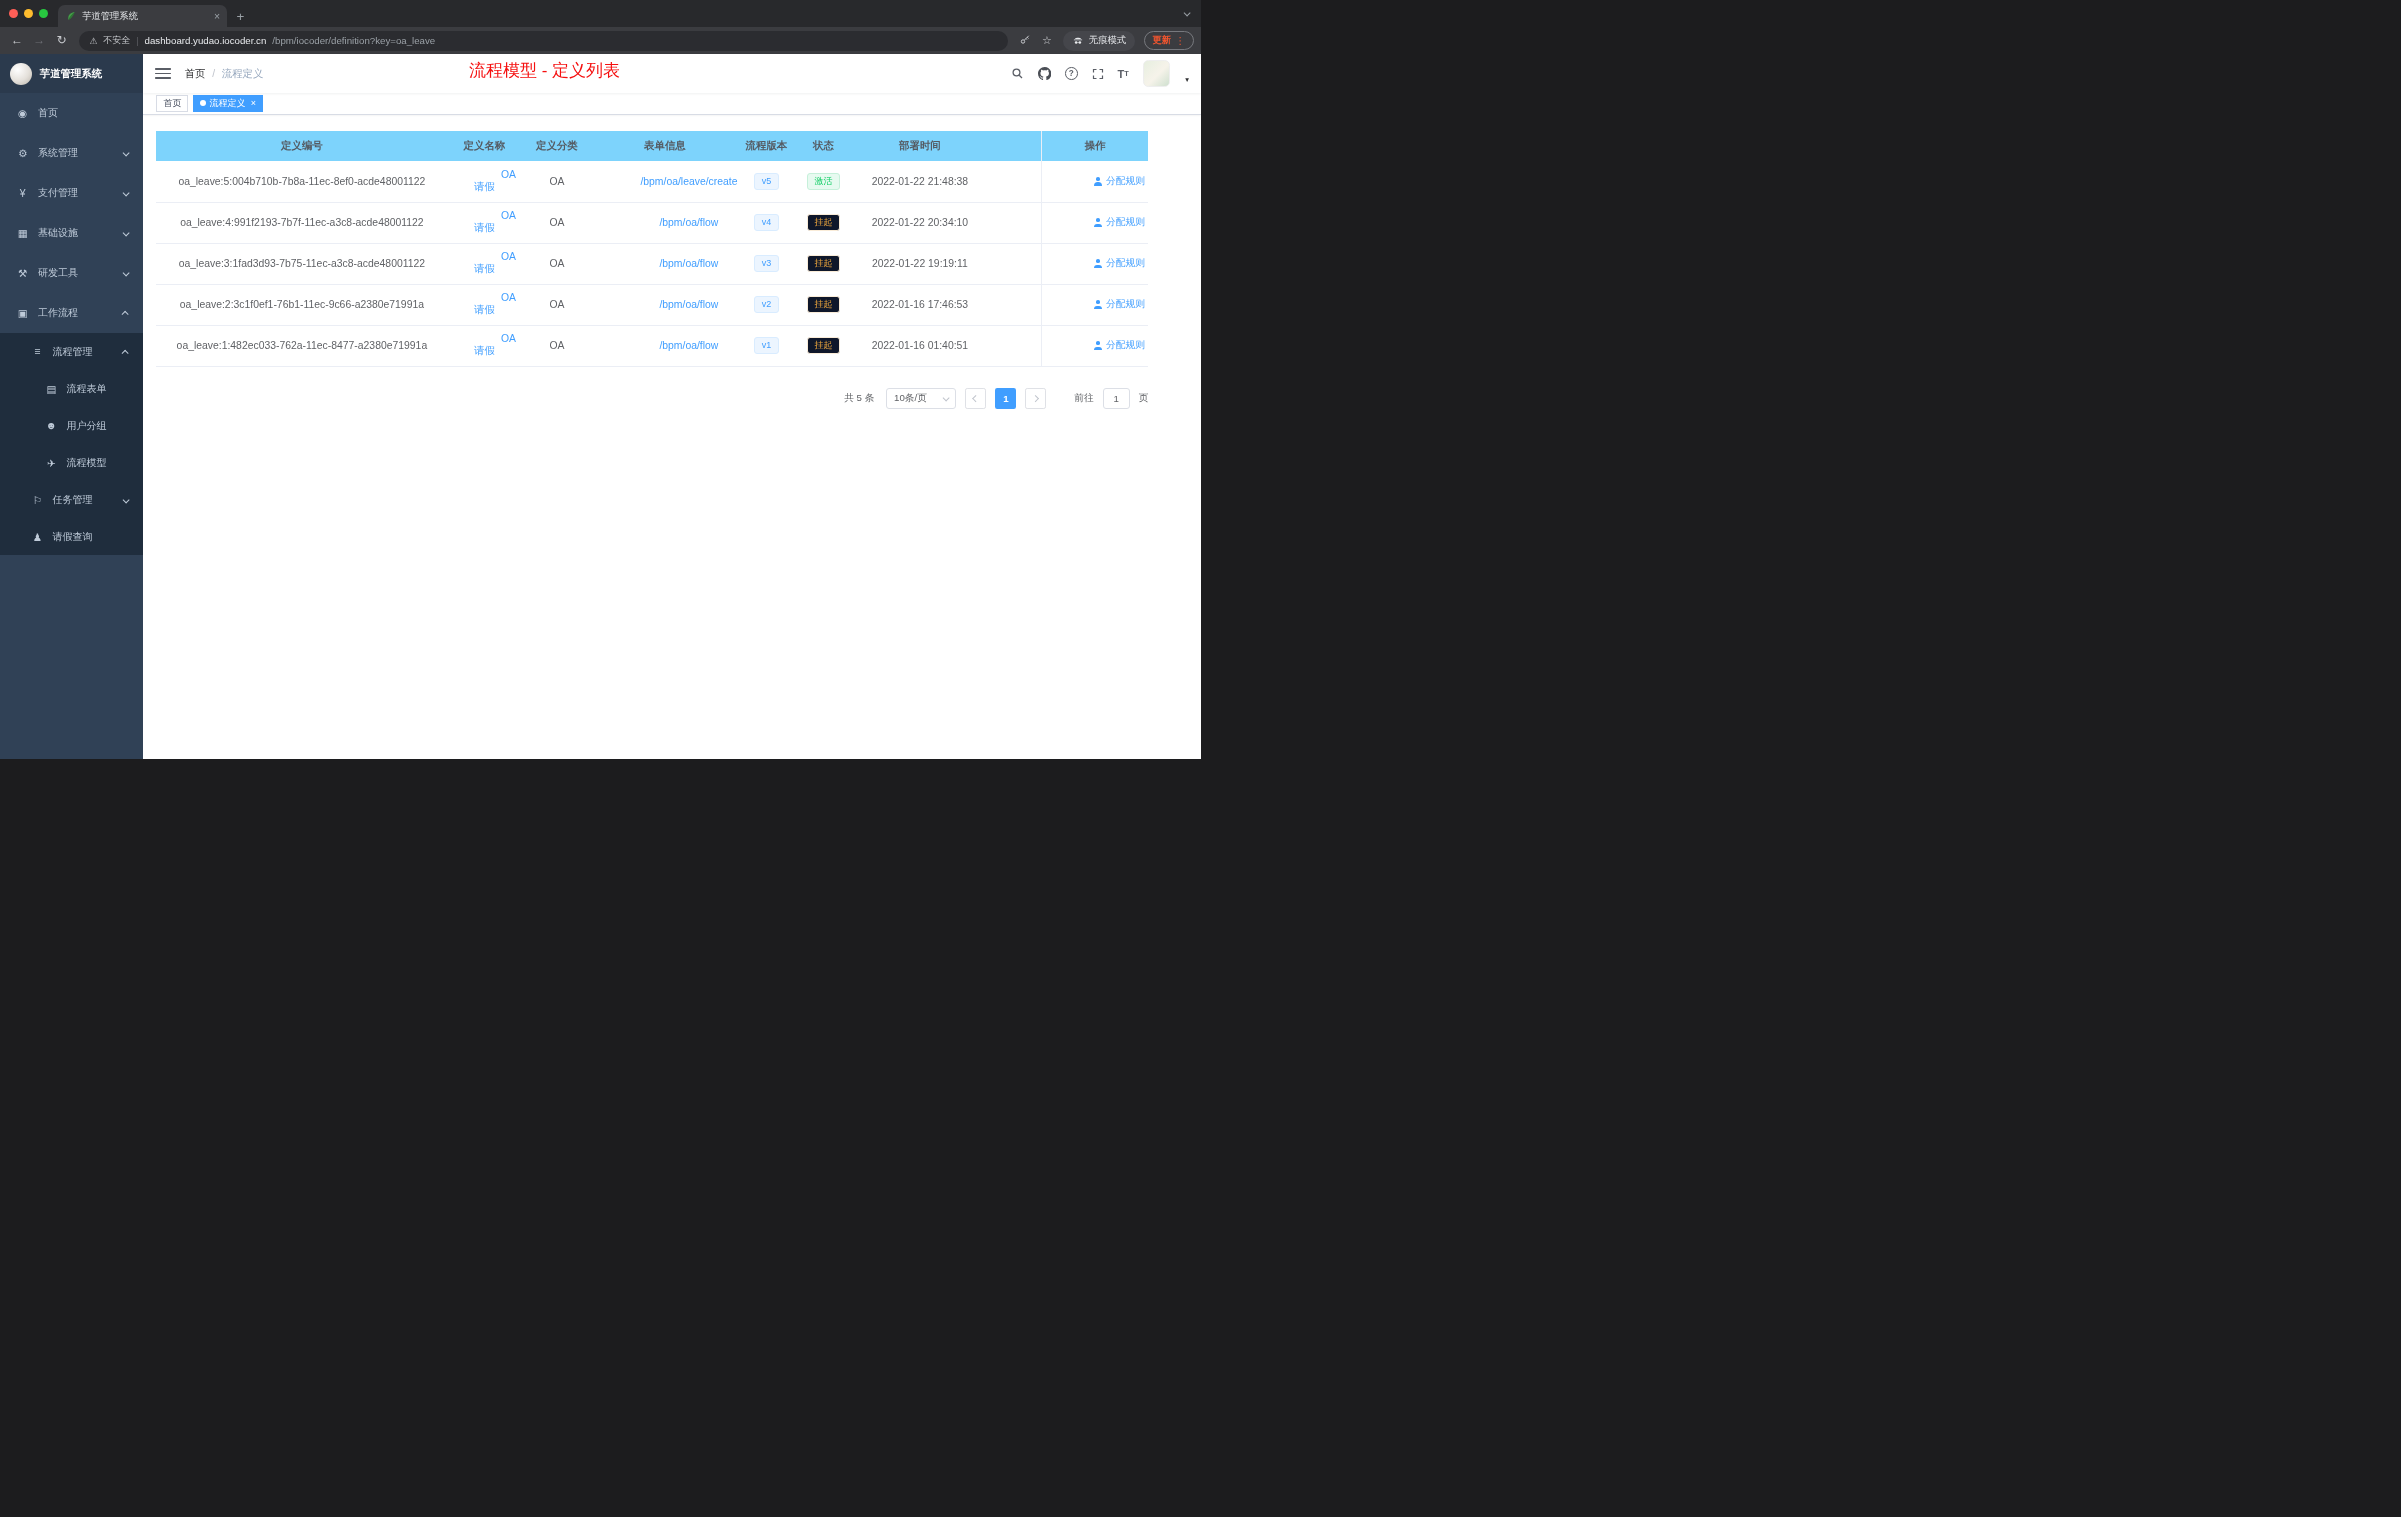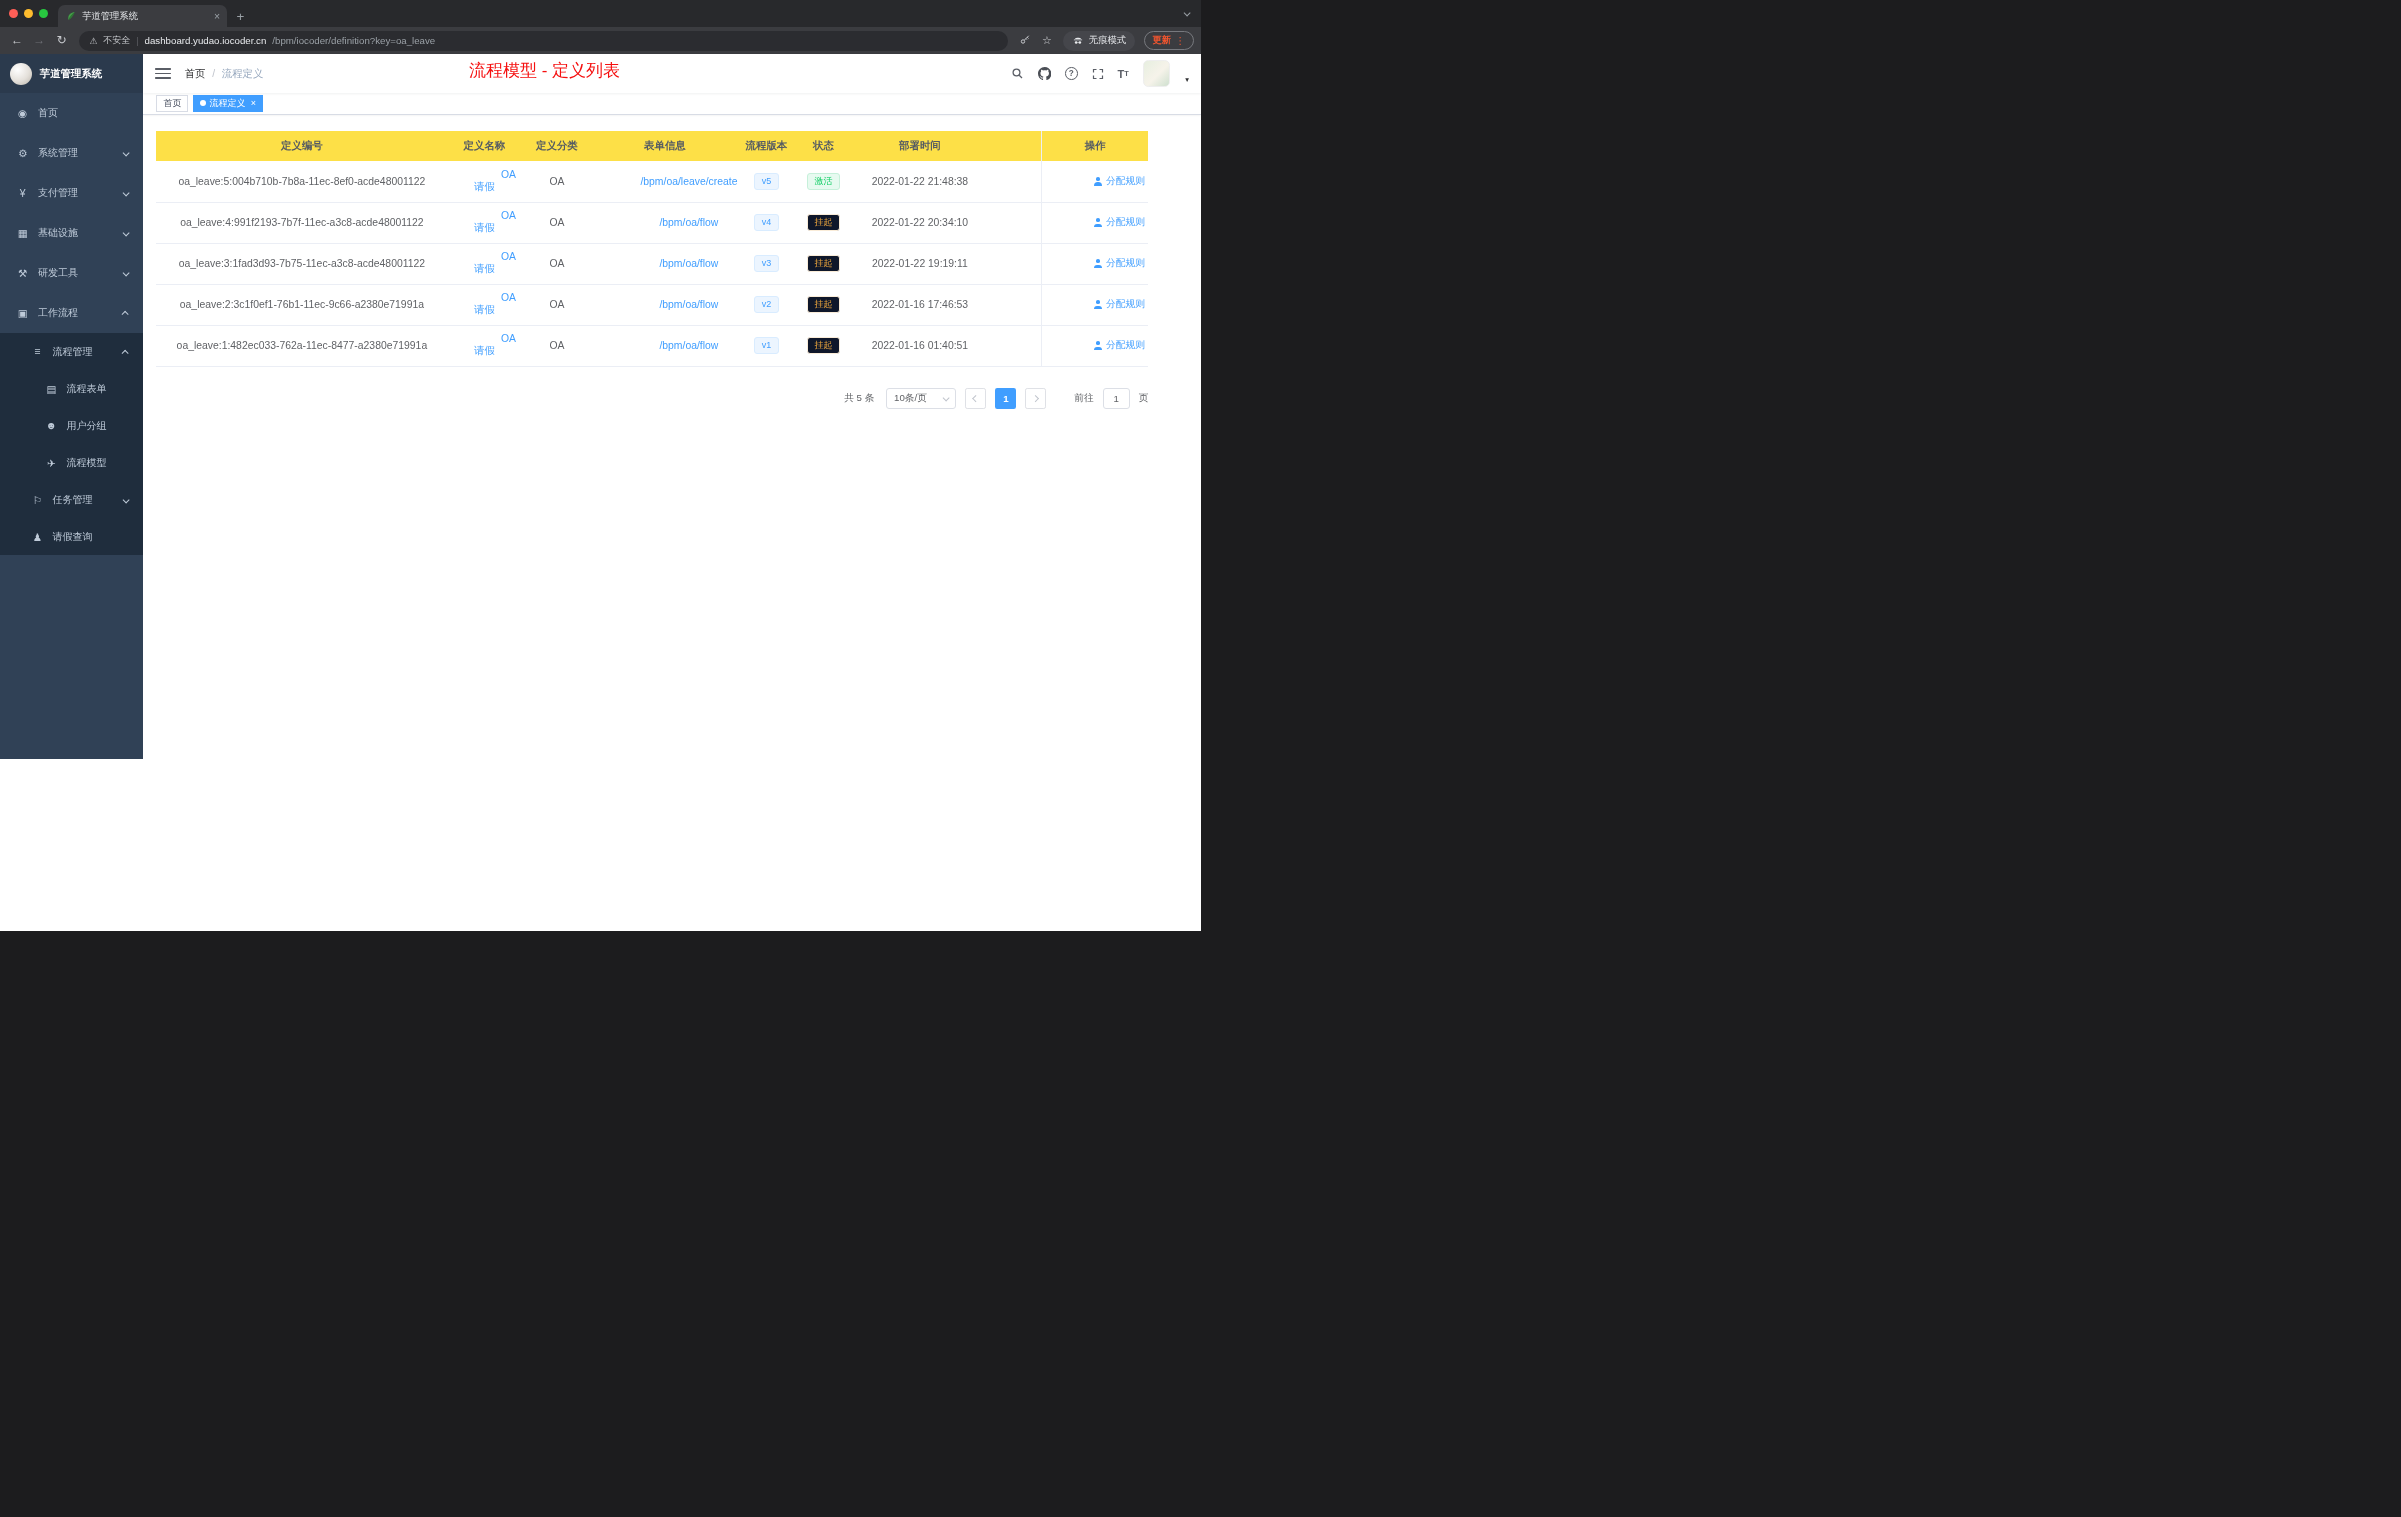--- a/index.html
+++ b/index.html
@@ -1,17 +1,17 @@
 <!DOCTYPE html>
 <html style="font-size:12px"><head>
 <meta charset="utf-8">
 <style>
   * { margin:0; padding:0; box-sizing:border-box; }
   body { font-family:"Liberation Sans","DejaVu Sans",sans-serif; background:#1c1c1e; }
-  .screen { width:1201px; height:931px; position:relative; overflow:hidden; background:#fff; }
+  .screen { width:1201px; height:759px; position:relative; overflow:hidden; background:#fff; }
 
   
   .tabstrip { height:27px; background:#28292c; display:flex; align-items:flex-end; }
   .traffic { display:flex; gap:6px; align-items:center; height:27px; padding:0 10.4px 0 9px; }
   .light { width:9px; height:9px; border-radius:50%; }
   .light.red { background:#ff5f57; } .light.yellow { background:#febc2e; } .light.green { background:#28c840; }
   .tab { width:169px; height:22px; background:#3b3c40; border-radius:6.7px 6.7px 0 0; display:flex; align-items:center; gap:6px; padding:0 7.4px; }
   .tab-title { color:#e8eaed; font-size:9.3px; flex:1; white-space:nowrap; overflow:hidden; }
   .tab-close { color:#9aa0a6; font-size:10.4px; cursor:pointer; }
   .newtab { color:#9aa0a6; font-size:13.4px; height:22px; display:flex; align-items:center; padding:0 9px; }
@@ -71,21 +71,21 @@
   .tagsbar { height:22px; display:flex; align-items:center; padding-left:13.4px; gap:4.5px; border-bottom:0.7px solid #d8dce5; box-shadow:0 0.7px 2.2px 0 rgba(0,0,0,.08); background:#fff; position:relative; z-index:1; }
   .tag-view { height:16.3px; display:inline-flex; align-items:center; padding:0 6px; border:0.7px solid #d8dce5; background:#fff; color:#495060; font-size:9px; cursor:pointer; }
   .tag-view.active { background:#409eff; border-color:#409eff; color:#fff; gap:3.7px; }
   .tag-dot { width:6px; height:6px; border-radius:50%; background:#fff; display:inline-block; }
   .tag-close { font-size:9px; margin-left:1.5px; }
 
   
   .content { flex:1; padding:16.3px 0 0 13.4px; background:#fff; }
   .table-wrap { width:992px; }
   table { border-collapse:collapse; table-layout:fixed; width:992px; font-size:10.4px; color:#606266; }
-  thead th { height:30px; background:#fde047; color:#555b63; font-weight:bold; font-size:10.4px; text-align:center; }
+  thead th { height:30px; background:#7dd3fc; color:#555b63; font-weight:bold; font-size:10.4px; text-align:center; }
   tbody td { height:41px; border-bottom:0.7px solid #ebeef5; text-align:center; }
   td.action, th.action { border-left:0.7px solid #ebeef5; }
   .link { color:#409eff; text-decoration:none; cursor:pointer;margin-left:48px; }
   .tag { display:inline-block; border-radius:3px; font-size:9px; line-height:15px; padding:0 6.7px; }
   .tag-ver { background:#ecf5ff; border:0.7px solid #d9ecff; color:#409eff; }
   .tag-success { background:#e7faf0; border:0.7px solid #c6f0da; color:#13ce66; }
   .tag-warning { background:#0f172a; border:0.7px solid #faecd8; color:#e6a23c; }
   .action-link { display:inline-flex; align-items:center; gap:3.7px; font-size:9.7px; }
   .person { width:9px; height:9px; position:relative; display:inline-block; }
   .person::before { content:""; position:absolute; top:0; left:2.6px; width:3.7px; height:3.7px; border-radius:50%; background:#409eff; }

